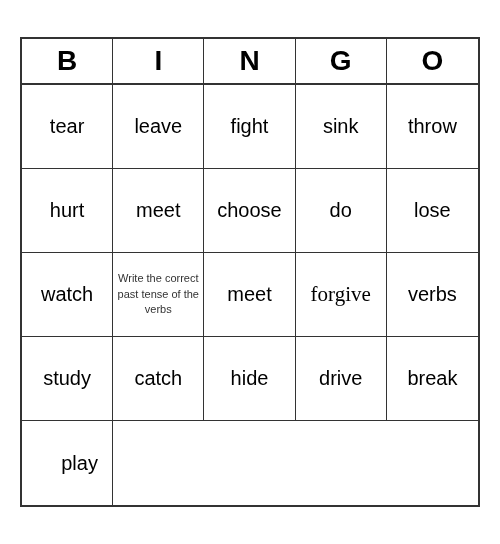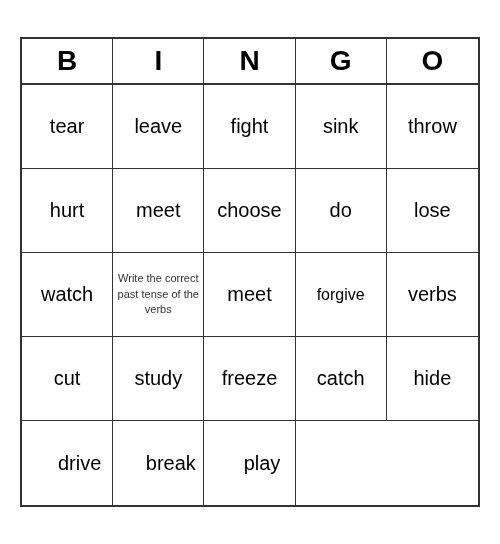--- a/index.html
+++ b/index.html
@@ -72,21 +72,22 @@
       font-size: 20px;
     }
 
     .bingo-cell.free-space span {
       font-size: 11px;
       line-height: 1.4;
       color: #333;
     }
 
     .bingo-cell.large-text span {
-      font-size: 16px;
+      font-size: 21px;
+      font-family: Liberation Serif, serif;
     }
   </style>
 </head>
 <body>
 
 <div class="bingo-container">
   <div class="bingo-header">
   <div class="bingo-header-cell">B</div>
       <div class="bingo-header-cell">I</div>
       <div class="bingo-header-cell">N</div>
@@ -133,27 +134,21 @@
       <div class="bingo-cell">
         <span>meet</span>
       </div>
       <div class="bingo-cell large-text">
         <span>forgive</span>
       </div>
       <div class="bingo-cell">
         <span>verbs</span>
       </div>
       <div class="bingo-cell">
-        <span>cut</span>
-      </div>
-      <div class="bingo-cell">
         <span>study</span>
-      </div>
-      <div class="bingo-cell">
-        <span>freeze</span>
       </div>
       <div class="bingo-cell">
         <span>catch</span>
       </div>
       <div class="bingo-cell">
         <span>hide</span>
       </div>
       <div class="bingo-cell">
         <span>drive</span>
       </div>

